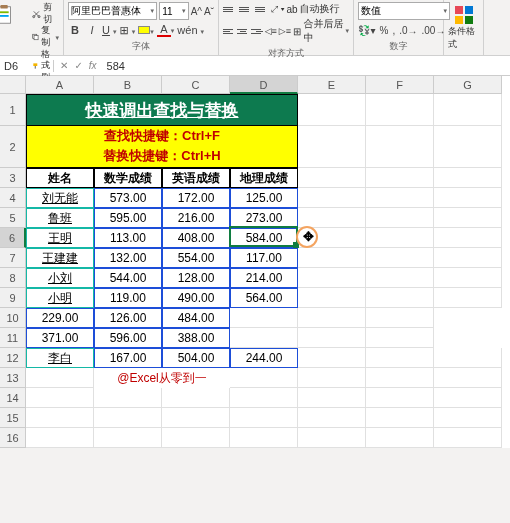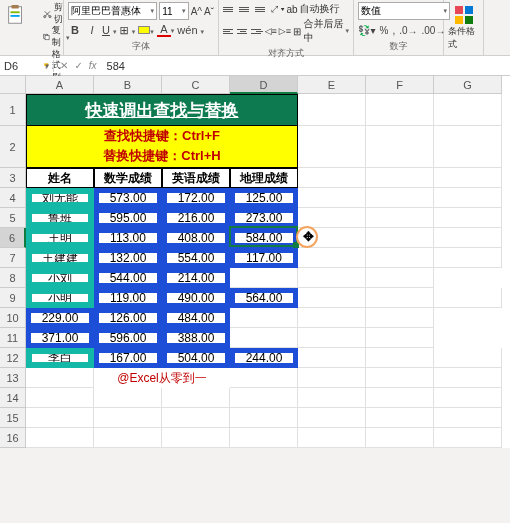--- a/index.html
+++ b/index.html
@@ -63,35 +63,35 @@
   .rowt { height: 20px; }
   .rowt .cell { height: 20px; }
   .rowt .row-h { height: 20px; }
   .row2 { height: 42px; }
   .row2 .cell { height: 42px; }
   .row2 .row-h { height: 42px; }
   
   .title-merge { width: 272px; background: #0d7a4f; color: #fff; font-size: 17px; font-weight: bold; justify-content: center; border: 1px solid #000; text-decoration: underline; }
   .yellow-merge { width: 272px; background: #ffff00; color: #c00000; font-size: 13px; font-weight: bold; justify-content: flex-start; flex-direction: column; line-height: 1.5; border: 1px solid #000; border-top: none; }
   .th { background: #fff; font-weight: bold; justify-content: center; border: 1px solid #000; }
-  .td-name { justify-content: center; border: 6px solid #14b8a6; text-decoration: underline; }
-  .td-num { justify-content: center; border: 5px solid #1d4ed8; }
+  .td-name { justify-content: center; border: 1px solid #14b8a6; text-decoration: underline; }
+  .td-num { justify-content: center; border: 1px solid #1d4ed8; }
   .red-text { color: #c00000; font-size: 12px; justify-content: center; }
   
   .active-cell { position: absolute; border: 2px solid #107c41; pointer-events: none; }
   .active-cell::after { content: ''; position: absolute; right: -3px; bottom: -3px; width: 6px; height: 6px; background: #107c41; }
   .cursor-circle { position: absolute; width: 22px; height: 22px; border: 2px solid #f4a460; border-radius: 50%; pointer-events: none; }
   .plus-cursor { position: absolute; font-size: 13px; color: #000; font-weight: bold; pointer-events: none; }
 </style>
 </head>
 <body>
 
 <div class="ribbon">
   <div class="ribbon-group clipboard-group">
-    <div style="display:flex;gap:15px;">
+    <div style="display:flex;gap:15px;justify-content:flex-end;">
       <div class="paste-btn">
         <svg class="paste-icon" viewBox="0 0 24 24">
             <rect x="4" y="3" width="14" height="18" fill="#fff" stroke="#888"></rect>
             <rect x="7" y="1" width="8" height="4" fill="#a67c52" rx="1"></rect>
             <rect x="6" y="8" width="10" height="2" fill="#7fba00"></rect>
             <rect x="6" y="12" width="10" height="2" fill="#00a4ef"></rect>
           </svg>
       </div>
       <div class="clip-items">
         <div>
@@ -310,20 +310,21 @@
     <div class="cell td-num">554.00</div>
     <div class="cell td-num">117.00</div>
     <div class="cell"></div>
           <div class="cell"></div>
           <div class="cell"></div>
         </div>
         <div class="row rowt">
           <div class="row-h ">8</div>
     <div class="cell td-name">小刘</div>
     <div class="cell td-num">544.00</div>
+    <div class="cell td-num">128.00</div>
     <div class="cell td-num">214.00</div>
     <div class="cell"></div>
           <div class="cell"></div>
           <div class="cell"></div>
         </div>
         <div class="row rowt">
           <div class="row-h ">9</div>
     <div class="cell td-name">小明</div>
     <div class="cell td-num">119.00</div>
     <div class="cell td-num">490.00</div>

